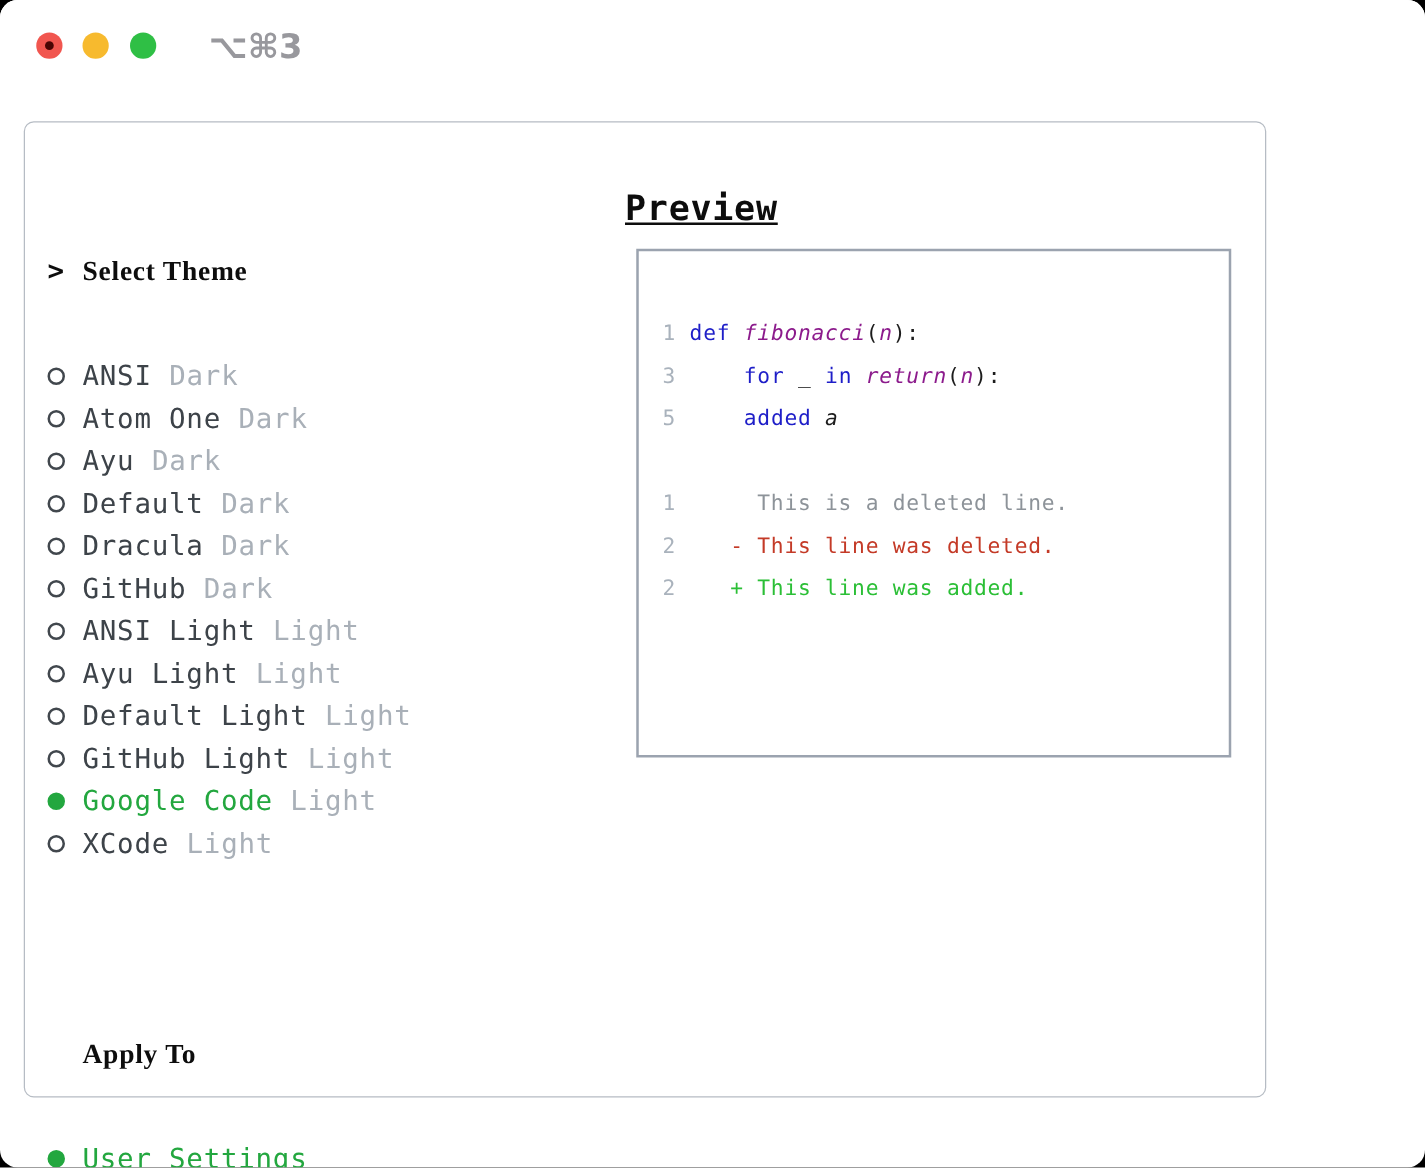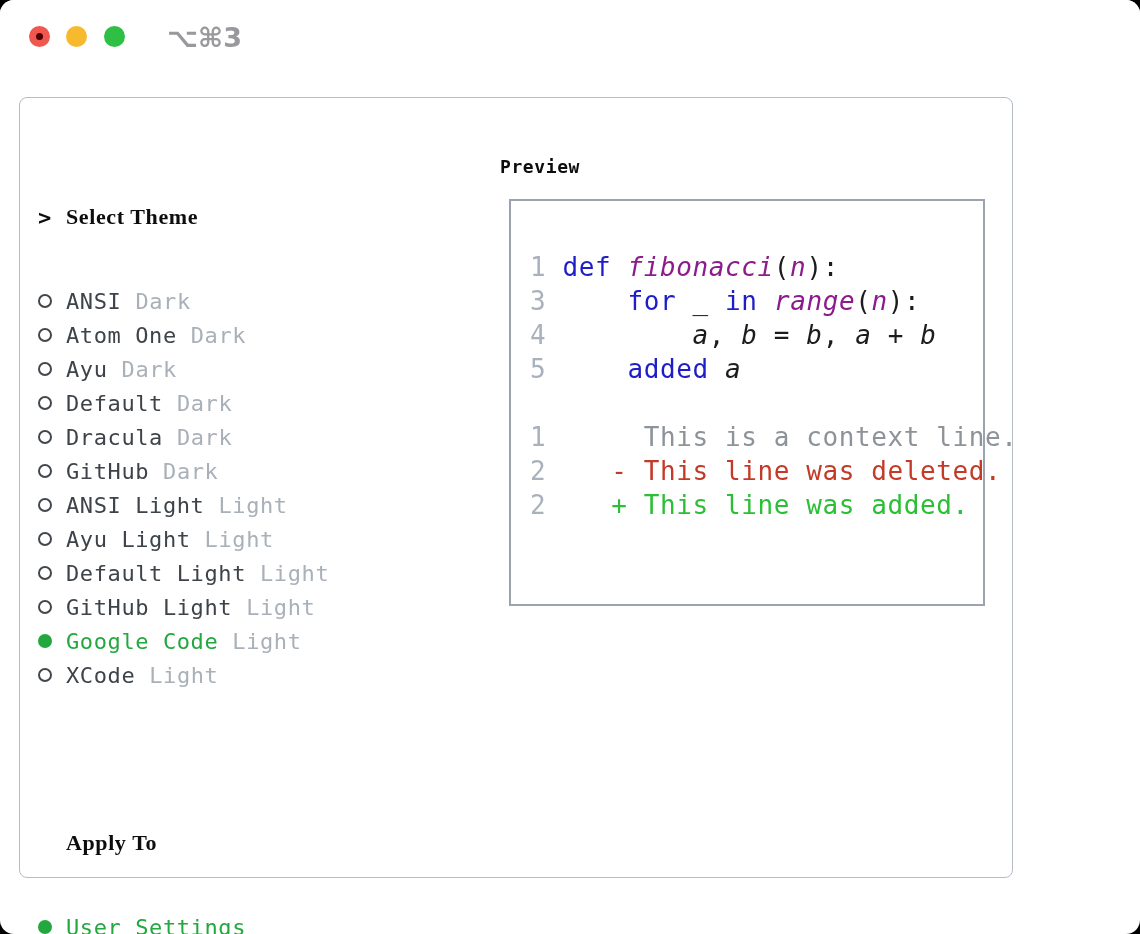--- a/index.html
+++ b/index.html
@@ -33,27 +33,27 @@
   .marker{width:14px;height:14px;border-radius:50%;border:2px solid #41474d;box-sizing:border-box;flex:none;}
   .marker.selected{background:var(--selected,#23a73f);border-color:var(--selected,#23a73f);}
   .hdr{font-weight:bold;color:var(--heading,#0d0d0d);font-family:Liberation Serif, serif;}
   .hdr-marker{font-weight:bold;color:var(--heading,#0d0d0d);}
   .item-label{color:var(--text,#3d4349);}
   .item-label.selected{color:var(--selected,#23a73f);}
   .item-variant{color:var(--muted,#a9b0b8);margin-left:14px;}
   .spacer{height:34px;}
   
   .preview-header{position:absolute;left:500px;top:150px;height:34px;line-height:34px;
-    font-weight:bold;font-size:18px;letter-spacing:0.6px;color:var(--heading,#0d0d0d);}
+    font-weight:bold;font-size:28px;letter-spacing:0.6px;color:var(--heading,#0d0d0d);text-decoration:underline;}
   .preview-box{
     position:absolute;left:509px;top:199px;width:476px;height:407px;box-sizing:border-box;
     border:2px solid var(--preview-border,#9ba3af);background:#fff;
   }
   .code{position:absolute;left:19px;top:49px;}
-  .code-row{height:34px;line-height:34px;white-space:pre;font-size:26px;letter-spacing:0.6px;}
+  .code-row{height:34px;line-height:34px;white-space:pre;font-size:17px;letter-spacing:0.6px;}
   .num{color:var(--line-num,#a9b2bc);}
   .tok-kw{color:var(--kw,#1e1ec8);}
   .tok-fn{color:var(--fn,#8c1b8c);font-style:italic;}
   .tok-var{color:var(--pln,#1c1c1c);font-style:italic;}
   .tok-lit{color:var(--lit,#106e6e);}
   .tok-pln{color:var(--pln,#1c1c1c);}
   .tok-ctx{color:var(--ctx,#8d9399);}
   .tok-del{color:var(--del,#c43a27);}
   .tok-add{color:var(--add,#2bbf36);}
 </style>
@@ -86,23 +86,22 @@
     
     
     
   </div>
 
   <div class="preview-header">Preview</div>
 
   <div class="preview-box">
     <div class="code" id="code-lines">
         <div class="code-row"><span class="num">1</span><span class="tok-pln"> </span><span class="tok-kw">def</span><span class="tok-pln"> </span><span class="tok-fn">fibonacci</span><span class="tok-pln">(</span><span class="tok-fn">n</span><span class="tok-pln">):</span></div>
-        <div class="code-row"><span class="num">3</span><span class="tok-pln">     </span><span class="tok-kw">for</span><span class="tok-pln"> </span><span class="tok-var">_</span><span class="tok-pln"> </span><span class="tok-kw">in</span><span class="tok-pln"> </span><span class="tok-fn">range</span><span class="tok-pln">(</span><span class="tok-fn">n</span><span class="tok-pln">):</span></div>
-        <div class="code-row"><span class="num">4</span><span class="tok-pln">         </span><span class="tok-var">a</span><span class="tok-pln">, </span><span class="tok-var">b</span><span class="tok-pln"> = </span><span class="tok-var">b</span><span class="tok-pln">, </span><span class="tok-var">a</span><span class="tok-pln"> + </span><span class="tok-var">b</span></div>
+        <div class="code-row"><span class="num">3</span><span class="tok-pln">     </span><span class="tok-kw">for</span><span class="tok-pln"> </span><span class="tok-var">_</span><span class="tok-pln"> </span><span class="tok-kw">in</span><span class="tok-pln"> </span><span class="tok-fn">return</span><span class="tok-pln">(</span><span class="tok-fn">n</span><span class="tok-pln">):</span></div>
         <div class="code-row"><span class="num">5</span><span class="tok-pln">     </span><span class="tok-kw">added</span><span class="tok-pln"> </span><span class="tok-var">a</span></div>
         <div class="code-row"><span class="num"></span></div>
-        <div class="code-row"><span class="num">1</span><span class="tok-ctx">      This is a context line.</span></div>
+        <div class="code-row"><span class="num">1</span><span class="tok-ctx">      This is a deleted line.</span></div>
         <div class="code-row"><span class="num">2</span><span class="tok-del">    - This line was deleted.</span></div>
         <div class="code-row"><span class="num">2</span><span class="tok-add">    + This line was added.</span></div>
       </div>
   </div>
 
 </div>
 
 </body></html>

